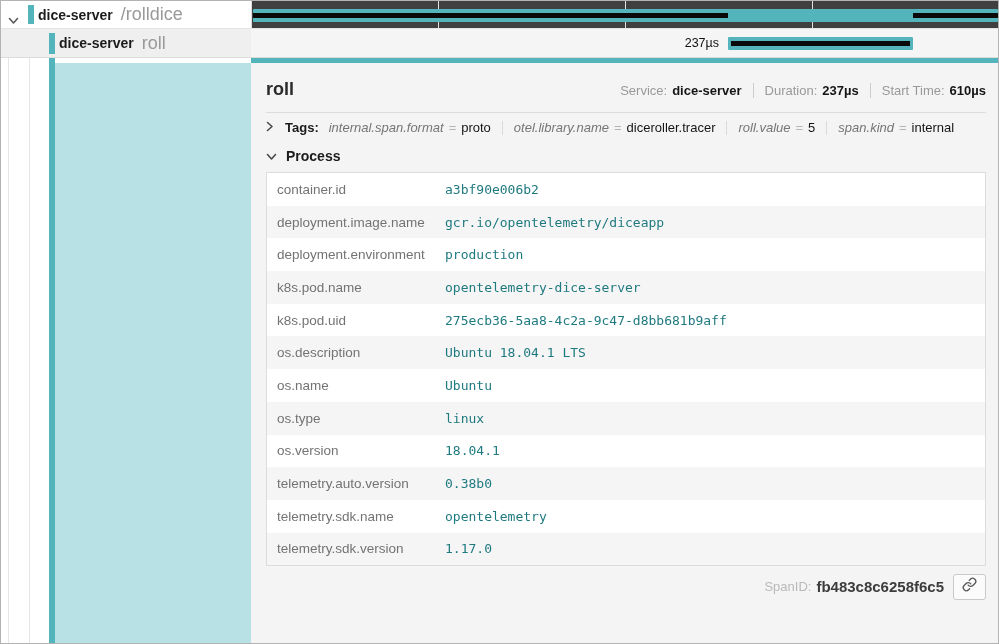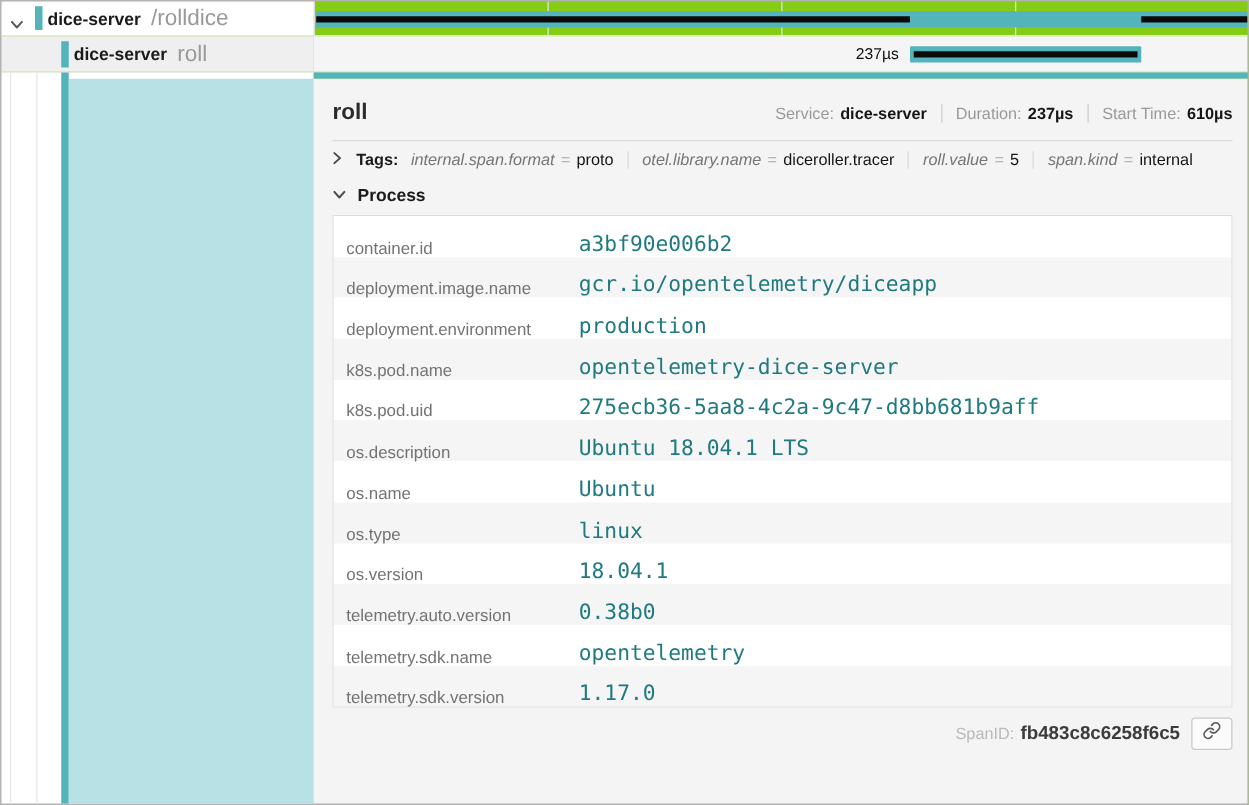--- a/index.html
+++ b/index.html
@@ -1,17 +1,17 @@
 <!DOCTYPE html>
 <html><head>
 <meta charset="utf-8">
 <style>
   * { margin:0; padding:0; box-sizing:border-box; }
   body { background:#e9e9e9; font-family:"Liberation Sans", sans-serif; }
-  .app { position:relative; width:999px; height:644px; background:#84cc16;
+  .app { position:relative; width:999px; height:644px; background:#404040;
          border:1px solid #b3b3b3; overflow:hidden; }
 
   
   .name-row { position:absolute; left:0; width:250px; display:flex; align-items:center; }
   .name-row1 { top:0; height:28px; background:#fff; border-bottom:1px solid #e4e4e4; }
   .name-row2 { top:28px; height:29px; background:#efefef; border-bottom:1px solid #dcdcdc; }
   .caret { position:absolute; left:7px; top:10px; cursor:pointer; }
   .accent { position:absolute; width:6px; background:#54b4bb; }
   .accent-r1 { left:27px; top:4px; height:19px; }
   .accent-r2 { left:48px; top:4px; height:21px; }
@@ -58,24 +58,24 @@
   .dp-tags .hdr { font-weight:bold; color:#1b1b1b; margin:0 10px 0 11px; }
   .tag-key { color:#757575;font-style:italic; }
   .tag-eq { color:#b5b5b5; margin:0 5px; }
   .tag-val { color:#151515; }
   .tag-div { width:1px; height:14px; background:#d9d9d9; margin:0 11px; }
 
   .dp-process { display:flex; align-items:center; padding:5px 0 7px; cursor:pointer; }
   .dp-process .hdr { font-weight:bold; font-size:14px; color:#1b1b1b; margin-left:9px; }
 
   .dp-table { background:#fff; border:1px solid #dcdcdc; }
-  .dp-row { display:flex; align-items:flex-end; height:32.7px; padding:0 10px; background:#fff;gap:18px; }
+  .dp-row { display:flex; align-items:center; height:32.7px; padding:0 10px; background:#fff; }
   .dp-row:nth-child(even) { background:#f5f5f5; }
   .dp-key { width:168px; font-size:13.5px; color:#737373; flex:none; }
-  .dp-val { font-family:"DejaVu Sans Mono", monospace; font-size:17px; color:#1f7a80; }
+  .dp-val { font-family:"DejaVu Sans Mono", monospace; font-size:13px; color:#1f7a80; }
 
   .dp-footer { height:41px; display:flex; align-items:center; justify-content:flex-end; }
   .spanid-label { font-size:13px; color:#b9b9b9; margin-right:5px; }
   .spanid-value { font-size:15px; color:#3c3c3c; font-weight:bold; margin-right:9px; }
   .link-btn { width:33px; height:26px; border:1px solid #c9c9c9; border-radius:3px;
               background:#fbfbfb; display:flex; align-items:center; justify-content:center;
               cursor:pointer; }
 </style>
 </head>
 <body>

